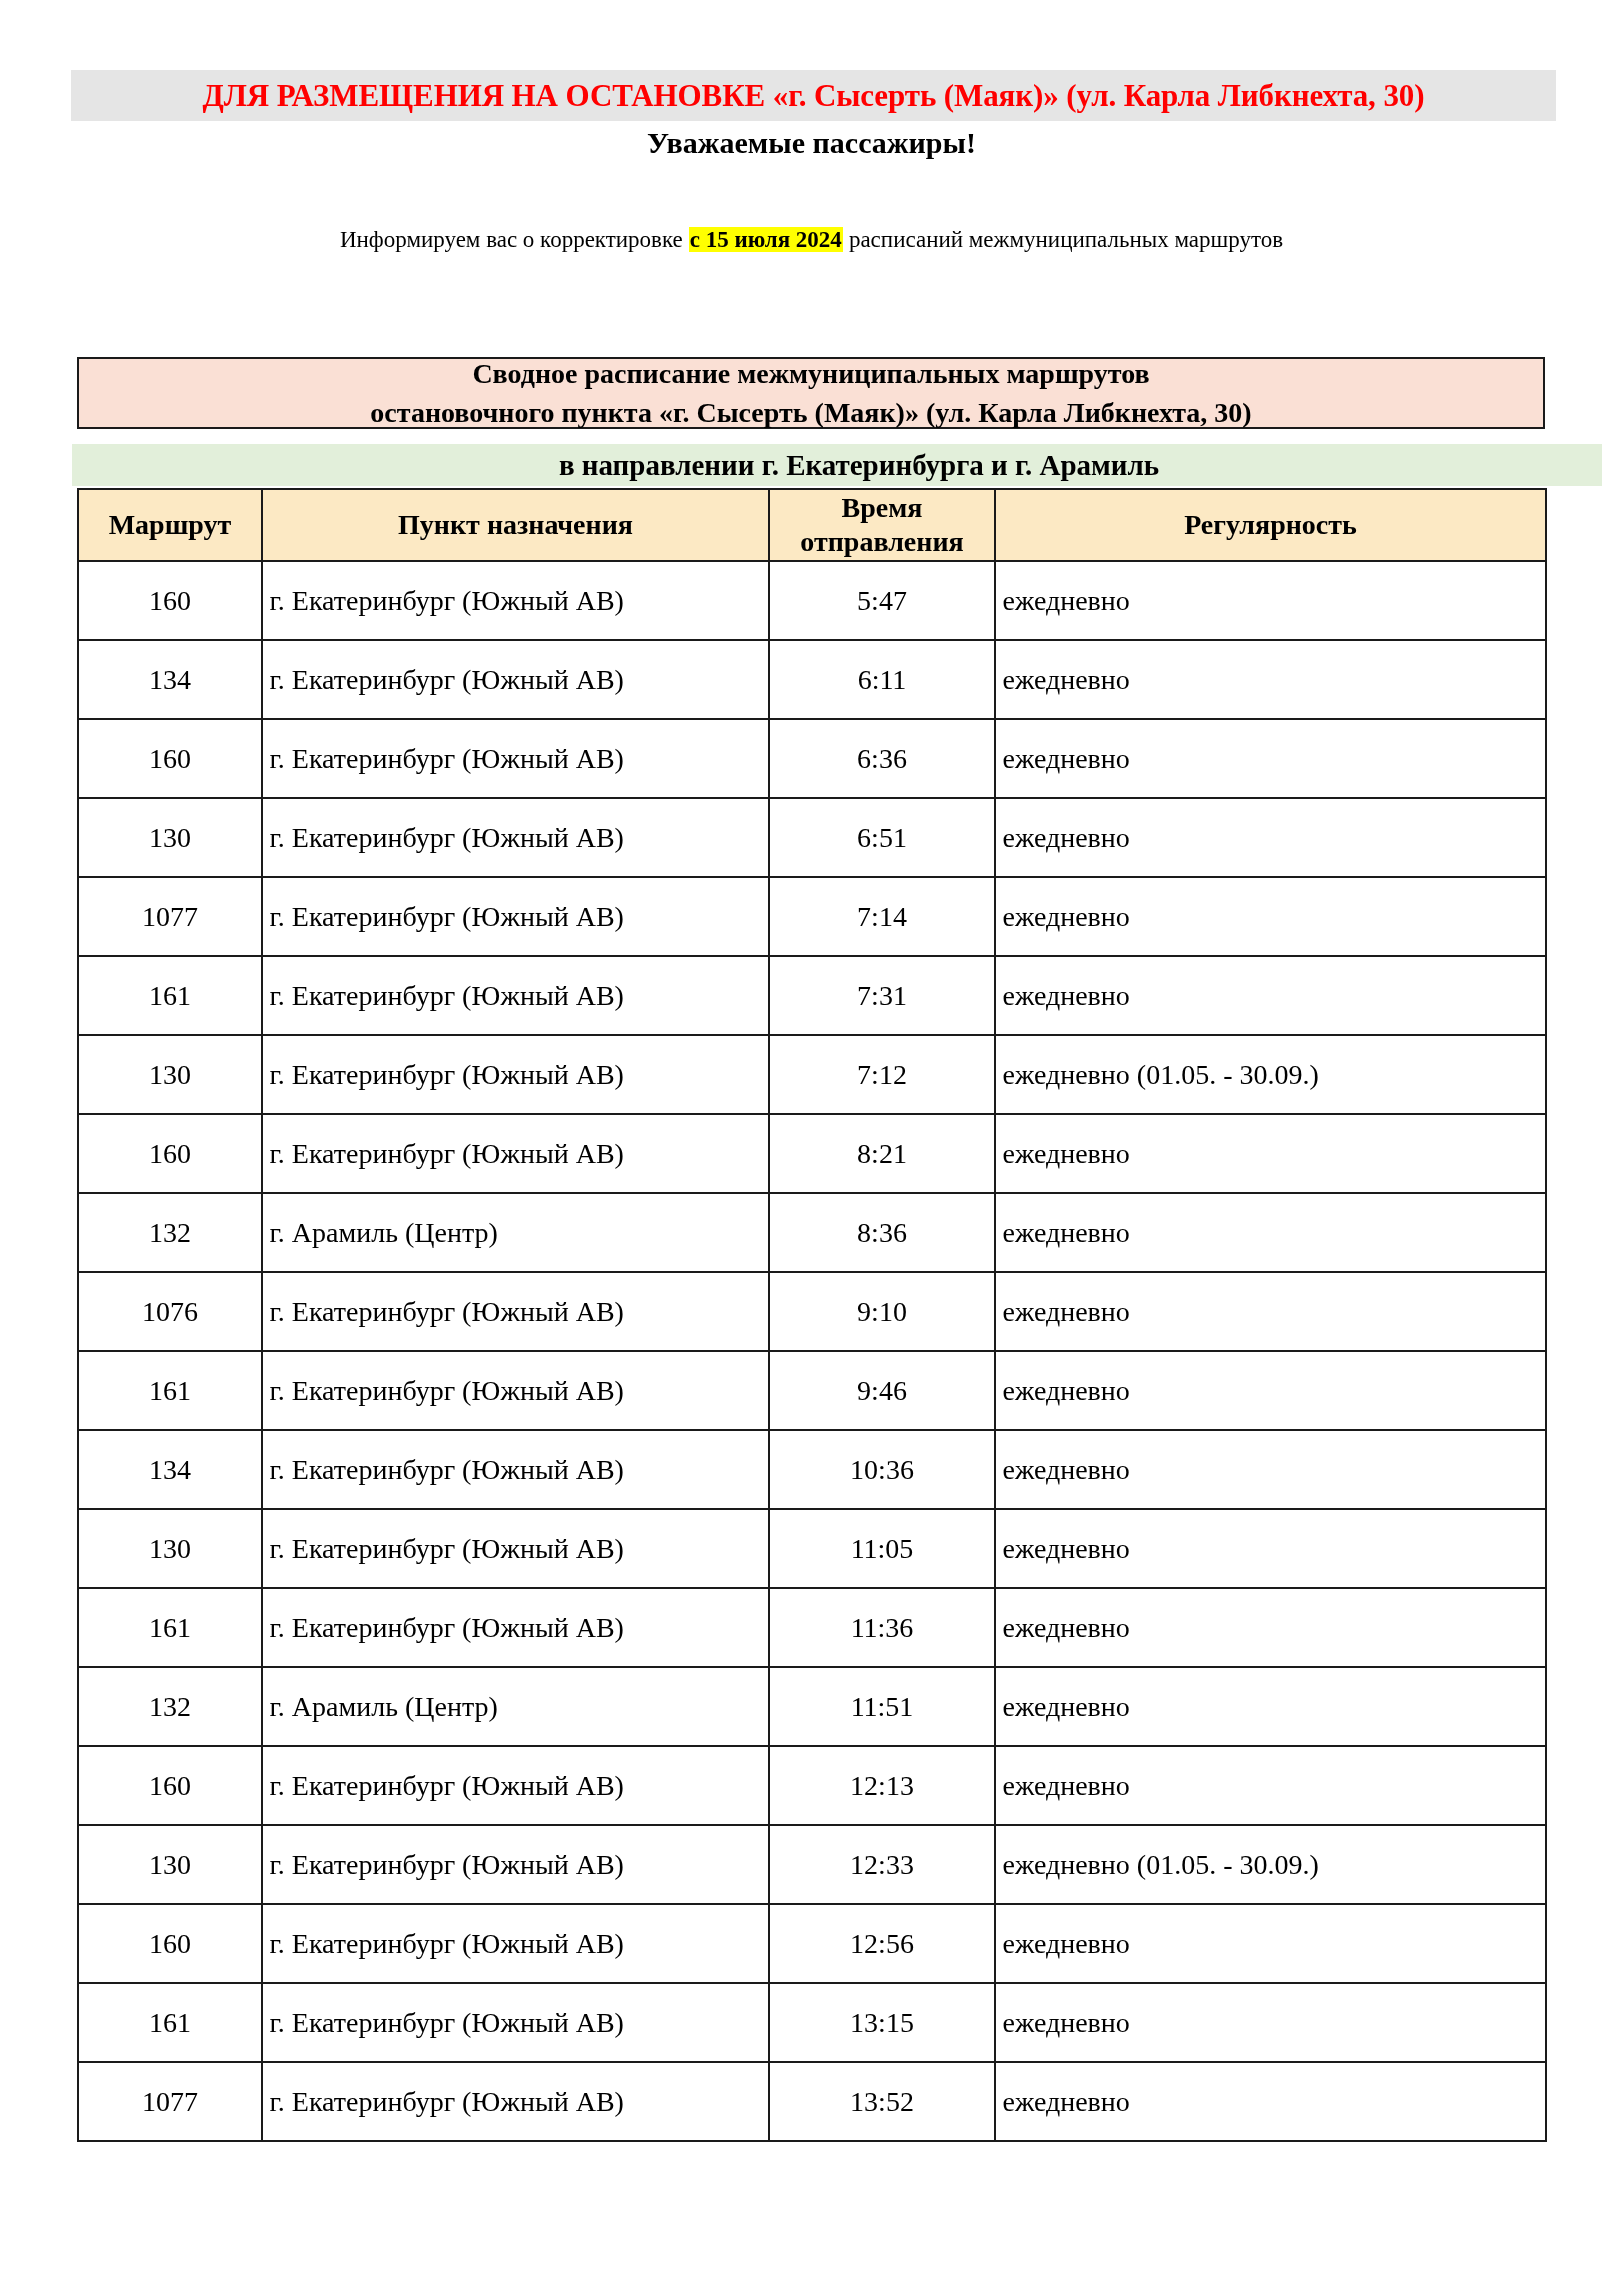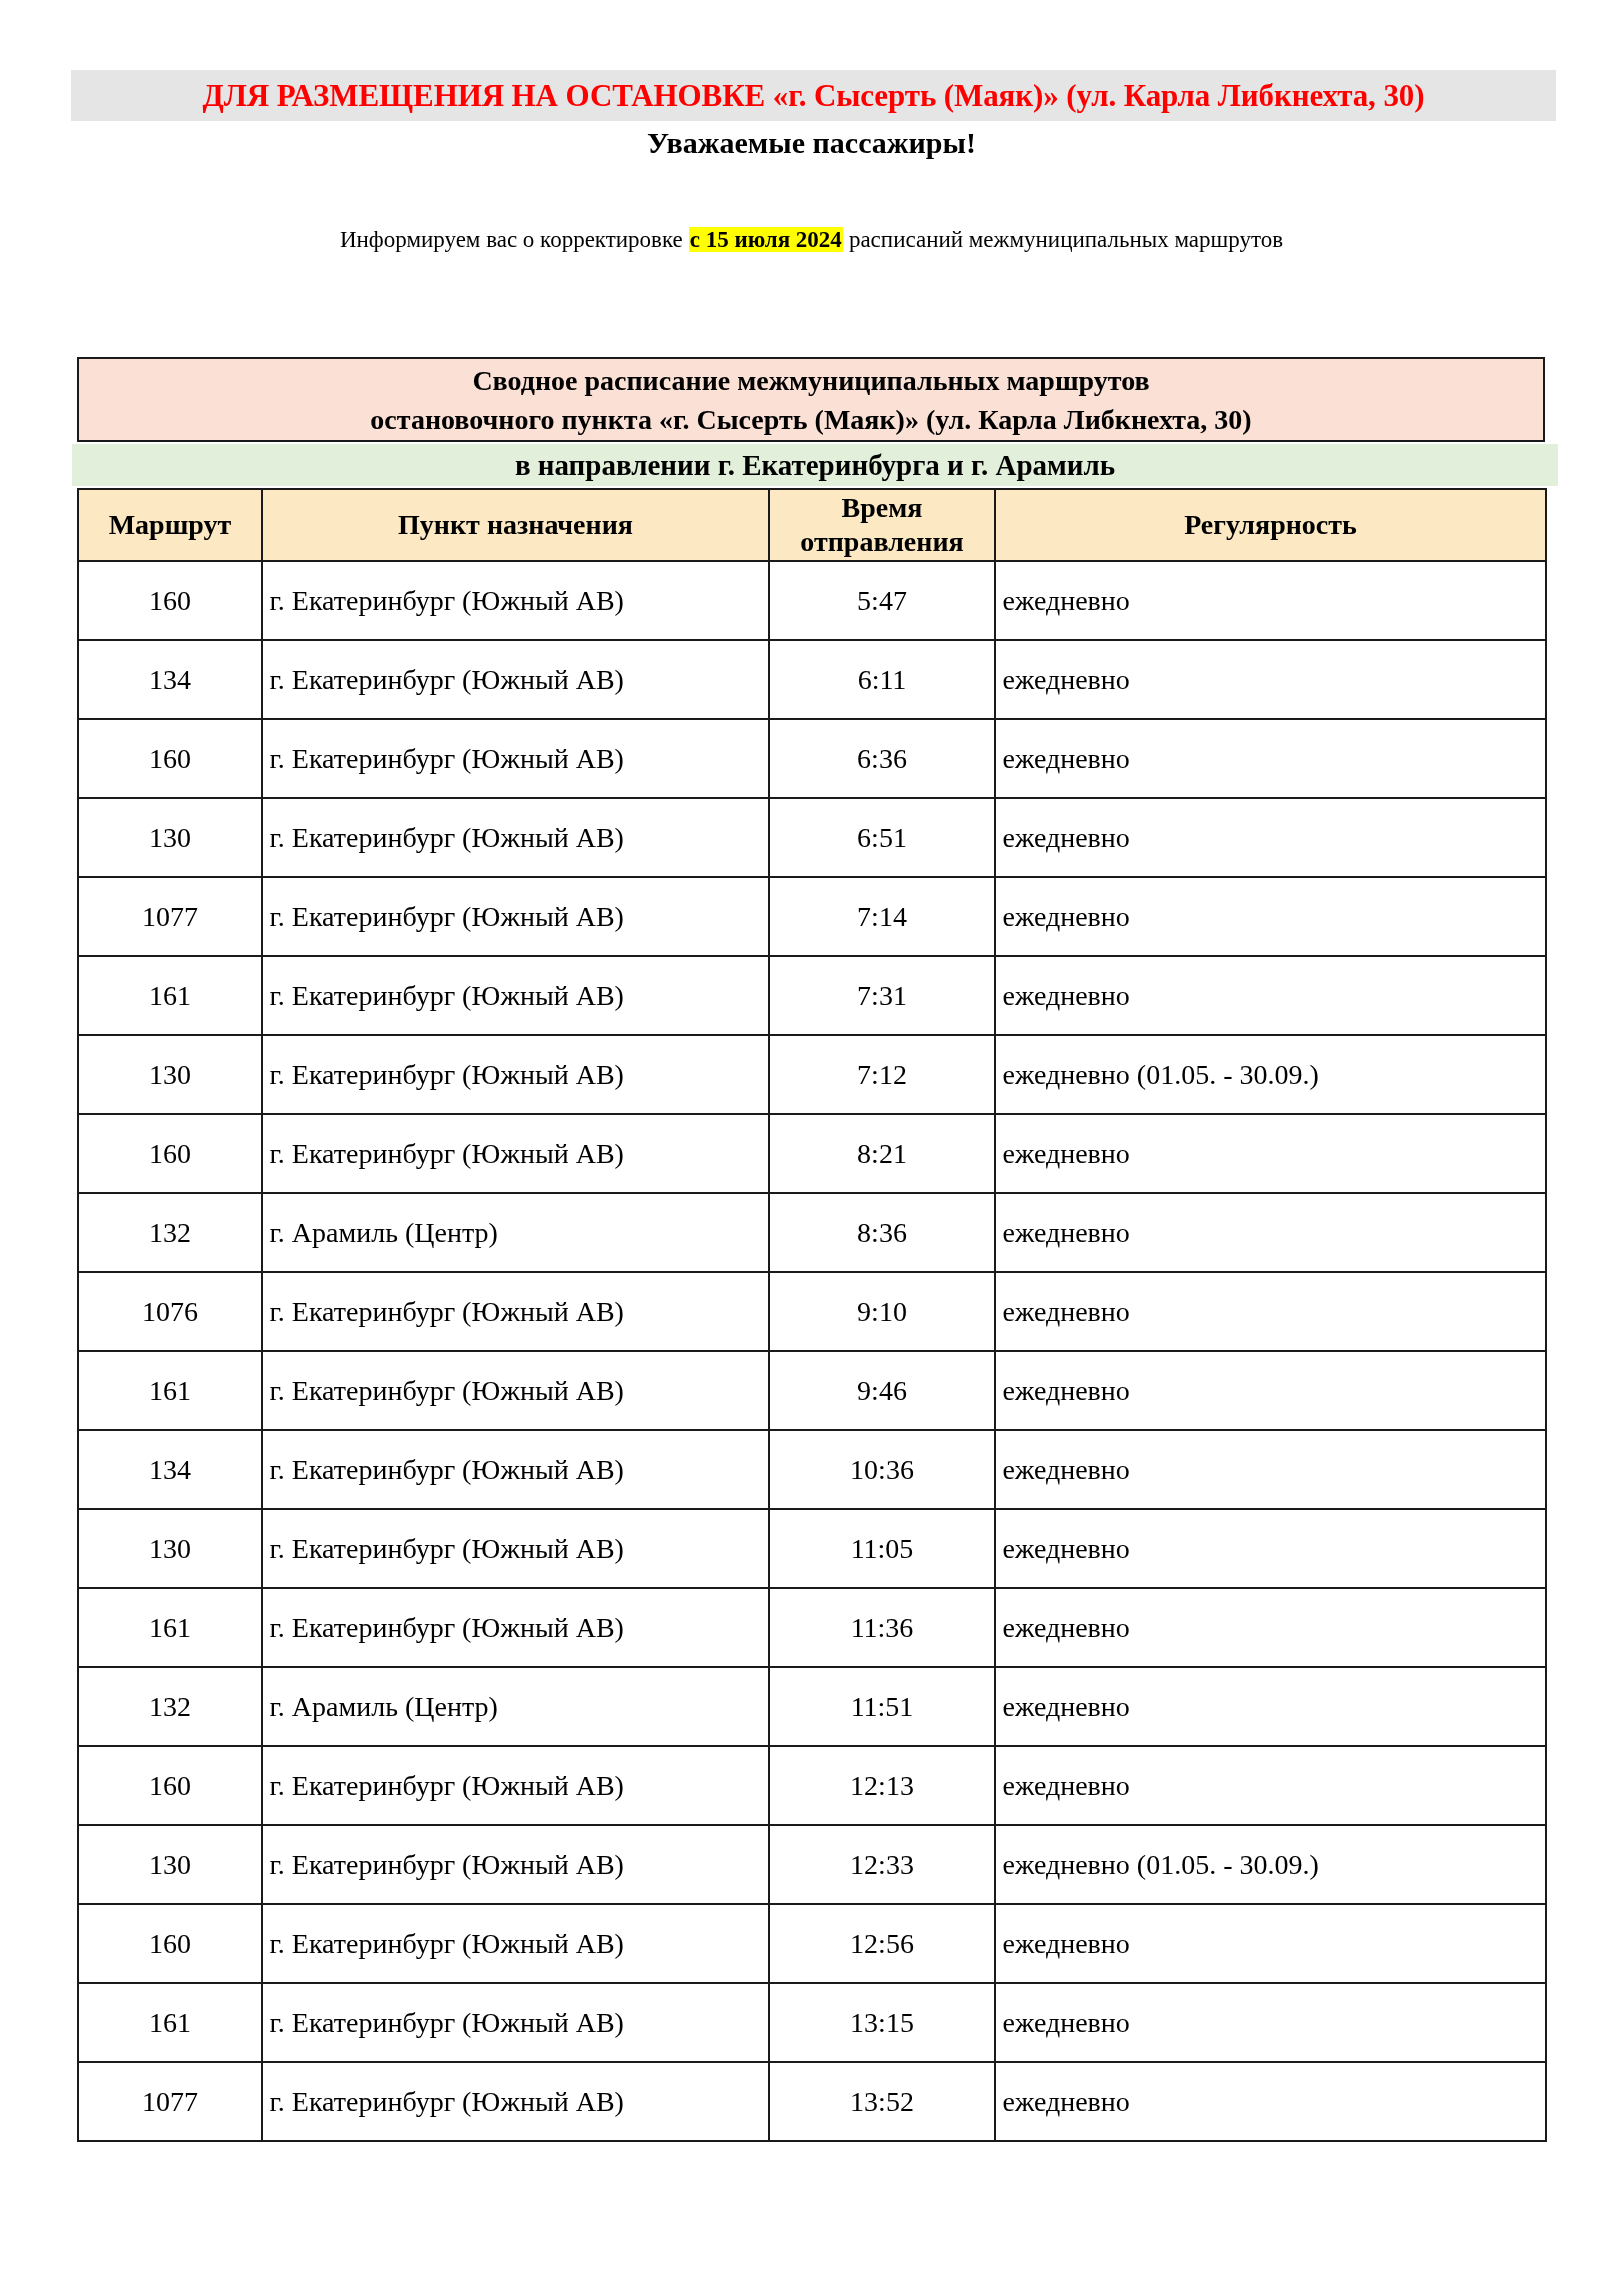--- a/index.html
+++ b/index.html
@@ -71,34 +71,35 @@
   .direction-band {
     position: absolute;
     left: 72px;
     top: 444px;
     width: 1486px;
     height: 42px;
     background: #E2EFDA;
     display: flex;
     align-items: center;
     justify-content: center;
+    padding-left: 44px;
   }
   .direction-band span {
     font-size: 29px;
     font-weight: bold;
     white-space: nowrap;
   }
 
   
   .caption-box {
     position: absolute;
     left: 77px;
     top: 357px;
     width: 1468px;
-    height: 85px;
+    height: 72px;
     background: #FAE0D5;
     border: 2px solid #1a1a1a;
     box-sizing: border-box;
     display: flex;
     flex-direction: column;
     align-items: center;
     justify-content: center;
   }
   .caption-box .cap-line {
     font-size: 28px;

